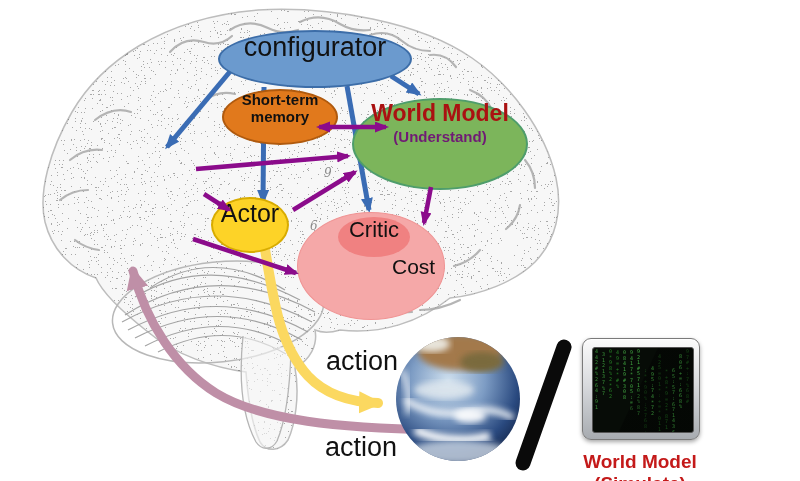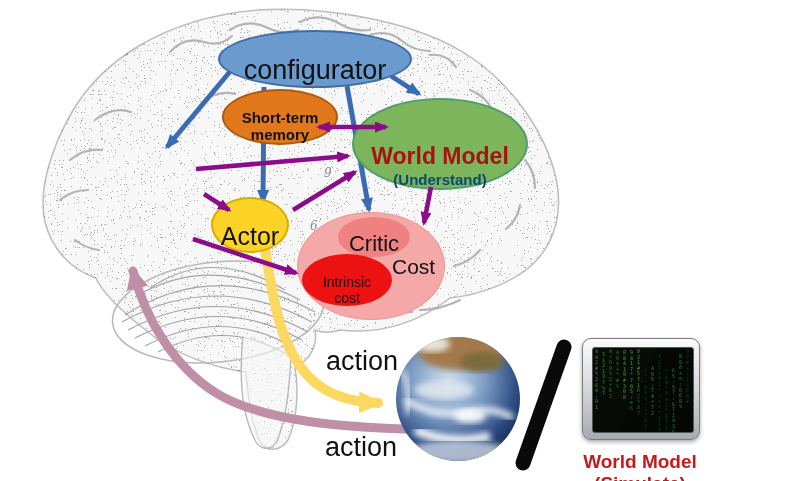--- a/index.html
+++ b/index.html
@@ -1,25 +1,25 @@
 <!DOCTYPE html>
 <html><head>
 <meta charset="utf-8">
 <style>
   html,body{margin:0;padding:0;background:#fff;}
   body{width:800px;height:481px;overflow:hidden;font-family:"Liberation Sans","DejaVu Sans",sans-serif;}
   .stage{position:relative;width:800px;height:481px;background:#fff;}
   .stage svg.layer{position:absolute;left:0;top:0;pointer-events:none;}
   
-  .node{position:absolute;border-radius:50%;display:flex;flex-direction:column;align-items:center;justify-content:flex-end;text-align:center;box-sizing:border-box;color:#111;}
+  .node{position:absolute;border-radius:50%;display:flex;flex-direction:column;align-items:center;justify-content:flex-start;text-align:center;box-sizing:border-box;color:#111;}
   .n-configurator{left:218px;top:30px;width:194px;height:58px;border:2px solid #3c6da8;font-size:27px;}
   .n-memory{left:222px;top:89px;width:116px;height:56px;border:2px solid #b05a0e;font-size:15px;line-height:17px;font-weight:bold;}
   .n-worldmodel{left:352px;top:98px;width:176px;height:92px;border:2px solid #4e9d6b;}
   .n-worldmodel .t1{font-size:23px;font-weight:bold;color:#aa1111;}
-  .n-worldmodel .t2{font-size:15px;font-weight:bold;color:#0c4a6e;margin-top:1px;}
+  .n-worldmodel .t2{font-size:15px;font-weight:bold;color:#701a75;margin-top:1px;}
   .n-perception{left:65px;top:143px;width:142px;height:124px;border:2px solid #9a6a8d;font-size:25px;}
   .n-actor{left:211px;top:197px;width:78px;height:56px;border:2px solid #d8ac00;font-size:25px;}
   .n-cost{left:297px;top:212px;width:148px;height:108px;border:1px solid #f09494;}
   .n-critic{left:338px;top:217px;width:72px;height:40px;font-size:22px;}
   .n-intrinsic{left:302px;top:254px;width:90px;height:52px;font-size:14px;line-height:16px;color:#220000;}
   .cost-label{position:absolute;left:94px;top:42px;font-size:21px;color:#111;}
   
   .flowlabel{position:absolute;font-size:27px;color:#111;margin-left:12px;}
   .lbl-action{left:300px;top:346px;width:100px;text-align:center;}
   .lbl-percept{left:293px;top:432px;width:112px;text-align:center;}
@@ -124,24 +124,20 @@
   </div>
   <div class="node n-worldmodel" style="background-color: rgb(124, 181, 91);">
     <span class="t1">World Model</span>
     <span class="t2">(Understand)</span>
   </div>
   <div class="node n-cost" style="background-color: rgb(245, 168, 168);">
     <span class="cost-label">Cost</span>
   </div>
   <div class="node n-critic" style="background-color: rgb(240, 129, 129);">
     <span>Critic</span>
-  </div>
-  <div class="node n-intrinsic" style="background-color: rgb(237, 18, 18);">
-    <span>Intrinsic</span>
-    <span>cost</span>
   </div>
   <div class="node n-actor" style="background-color: rgb(253, 211, 39);">
     <span>Actor</span>
   </div>
 
   <div class="figdigit fd-9">9</div>
   <div class="figdigit fd-6">6</div>
 
   <svg class="layer" width="800" height="481">
     <defs>

